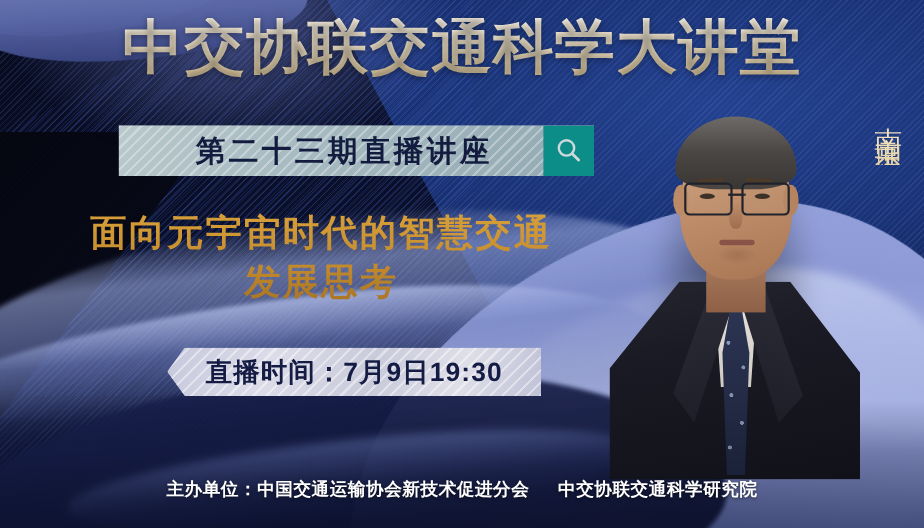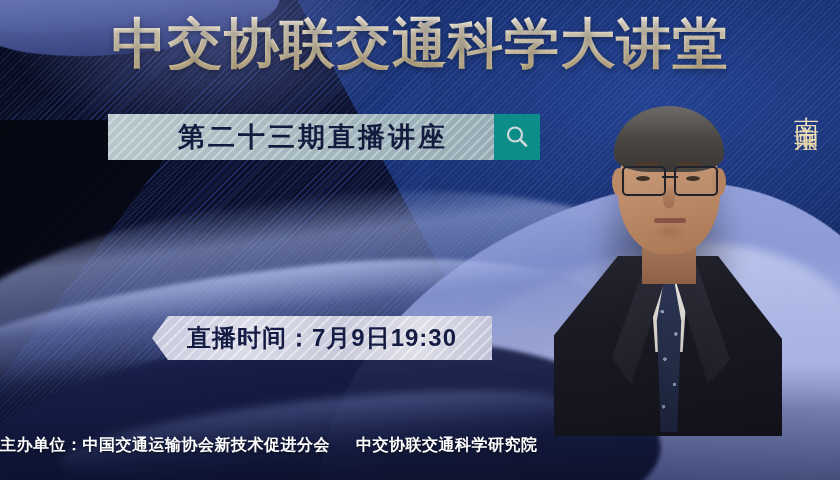--- a/index.html
+++ b/index.html
@@ -397,20 +397,21 @@
     letter-spacing: 7px;
     background: linear-gradient(180deg, #f7e8c6 0%, #ddc99c 100%);
     -webkit-background-clip: text; background-clip: text;
     -webkit-text-fill-color: transparent;
   }
 
   
   .footer {
     position: absolute;
     left: 0; right: 0; bottom: 24px;
+    text-align: center;
     font-size: 16px;
     font-weight: 700;
     color: #ffffff;
     letter-spacing: .5px;
     text-shadow: 0 1px 3px rgba(0,0,0,.6);
     white-space: nowrap;
   }
   .footer .gap { display: inline-block; width: 26px; }
 </style>
 </head>
@@ -468,20 +469,24 @@
     <div class="sub-bar-stripes"></div>
     <div class="sub-text">第二十三期直播讲座</div>
     <div class="search-box">
       <svg width="26" height="26" viewBox="0 0 26 26">
         <circle cx="11" cy="10.5" r="7" fill="none" stroke="#cfd8da" stroke-width="2.2"></circle>
         <line x1="16.2" y1="15.7" x2="22" y2="21.5" stroke="#cfd8da" stroke-width="2.6" stroke-linecap="round"></line>
       </svg>
     </div>
   </div>
 
+  <div class="lecture-title">
+    <span class="l1">面向元宇宙时代的智慧交通</span>
+    <span class="l2">发展思考</span>
+  </div>
 
   <div class="time-badge">
     <div class="time-badge-stripes"></div>
     <div class="time-text">直播时间：7月9日19:30</div>
   </div>
 
   <div class="v-col v-org">南京理工大学</div>
   <div class="v-col v-name">戚湧</div>
   <div class="v-col v-role">院长</div>
 

